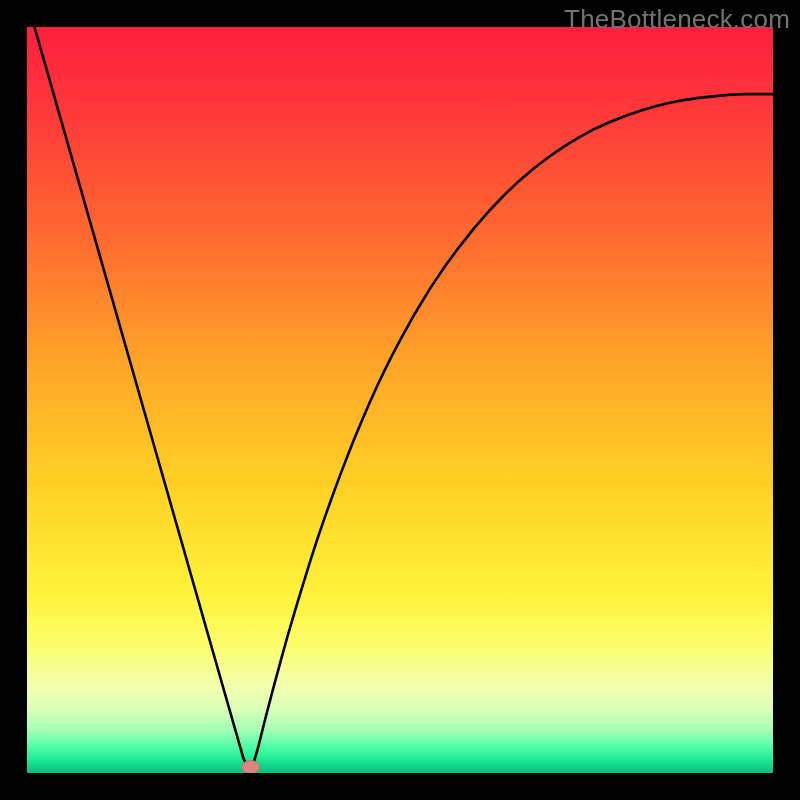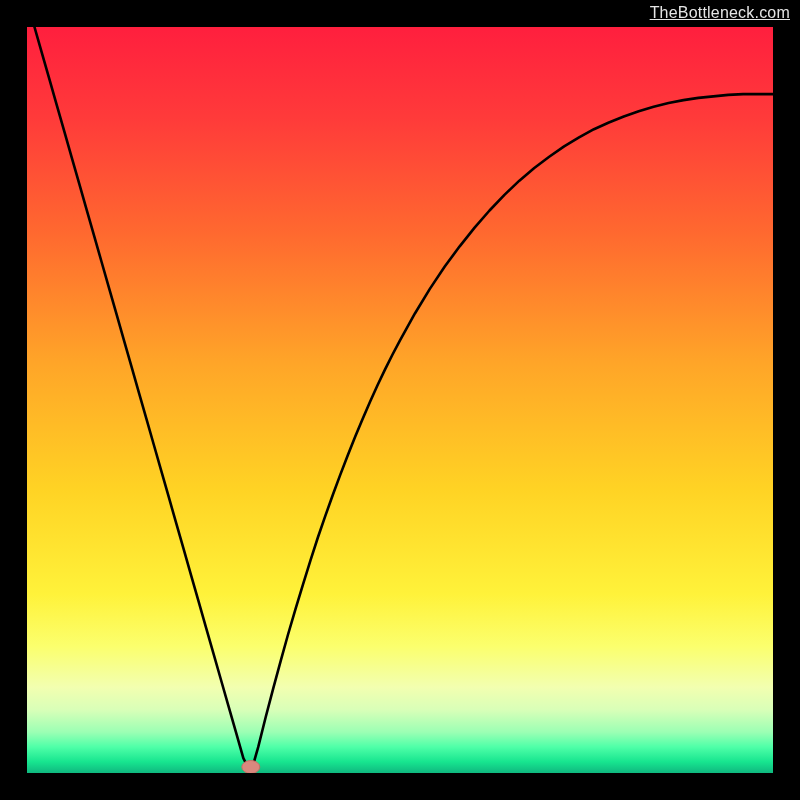--- a/index.html
+++ b/index.html
@@ -16,26 +16,25 @@
     left: 27px;
     top: 27px;
     width: 746px;
     height: 746px;
     background: #000;
   }
   .watermark {
     position: absolute;
     top: 4px;
     right: 10px;
-    color: #e5e5e5;
-    font-size: 16px;
+    color: #737373;
+    font-size: 26px;
     font-weight: 400;
     letter-spacing: 0.2px;
     z-index: 50;
-    text-decoration: underline;
   }
   svg {
     position: absolute;
     left: 0;
     top: 0;
   }
 </style>
 </head>
 <body>
 

